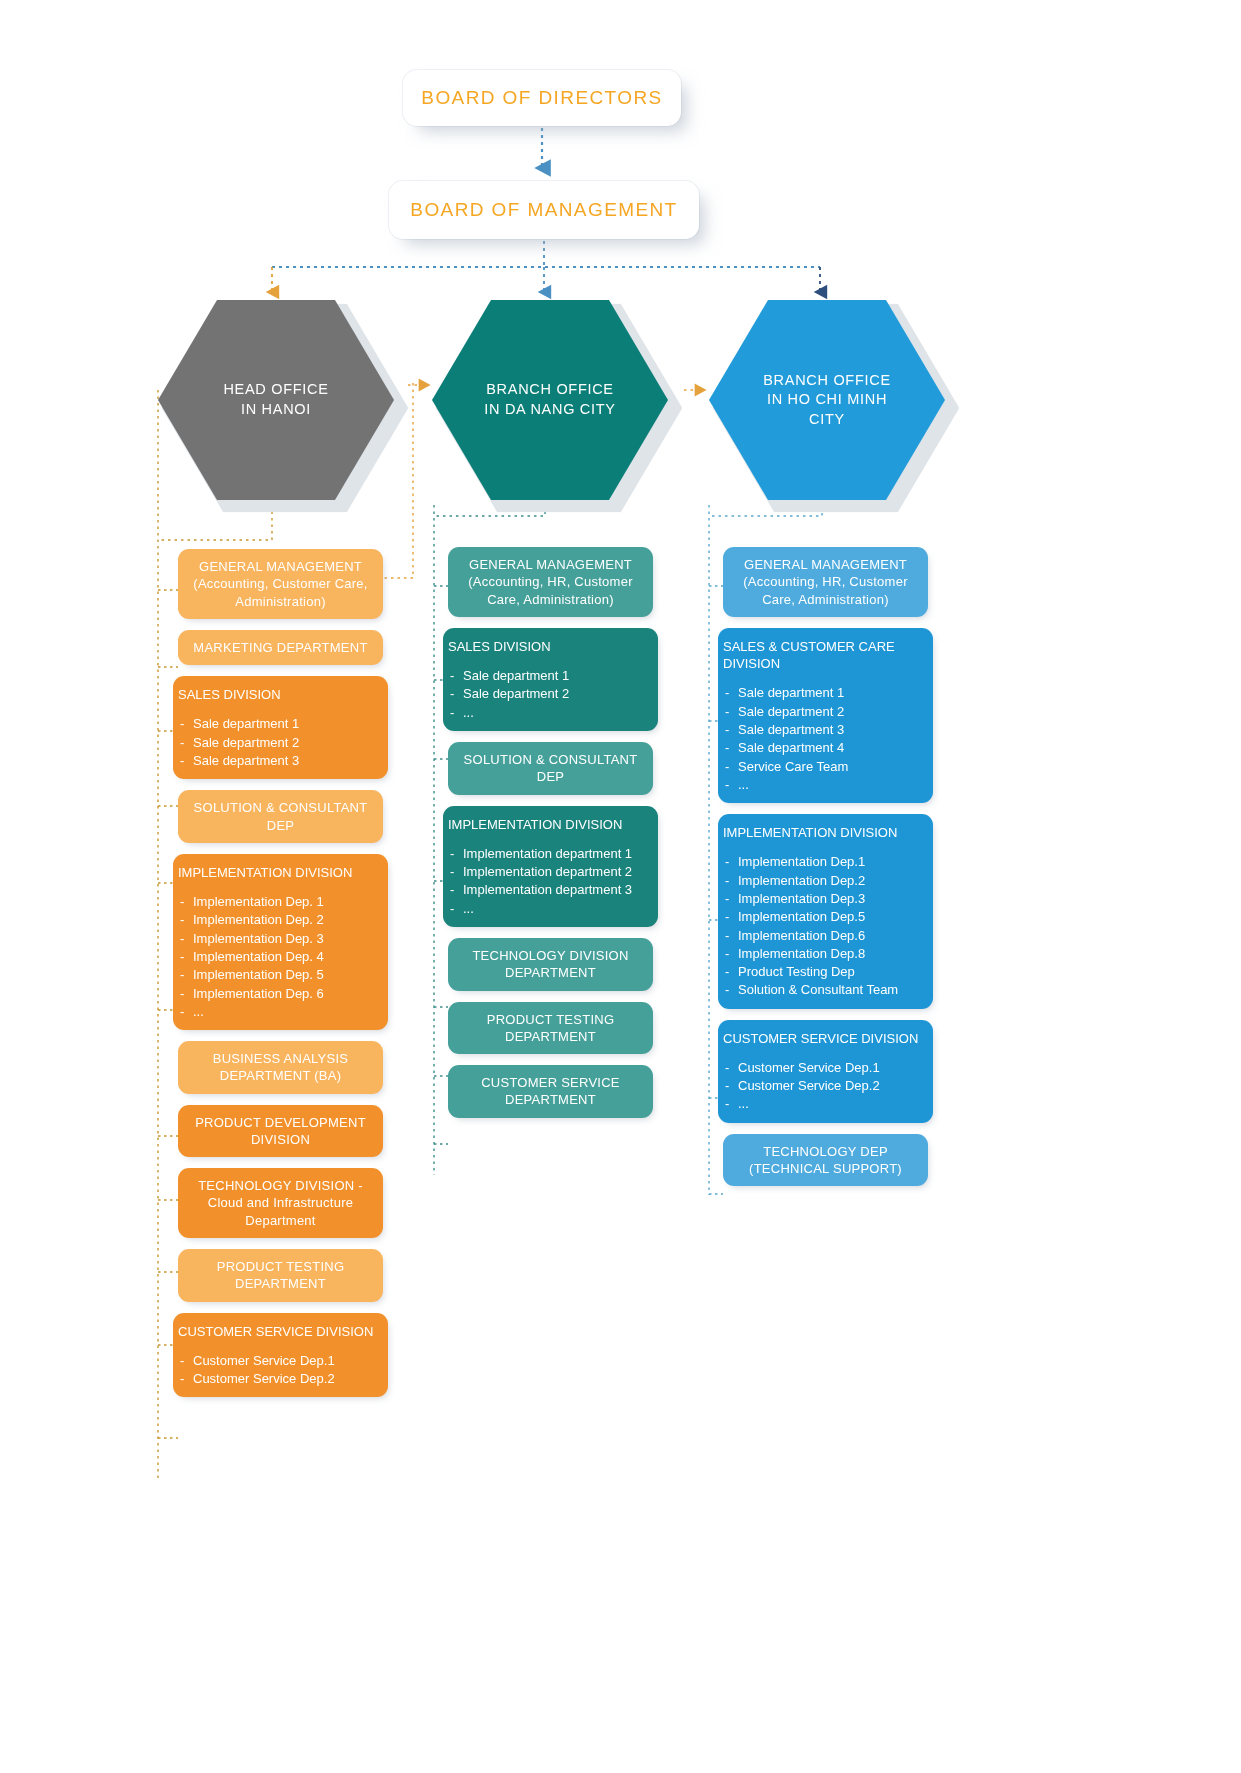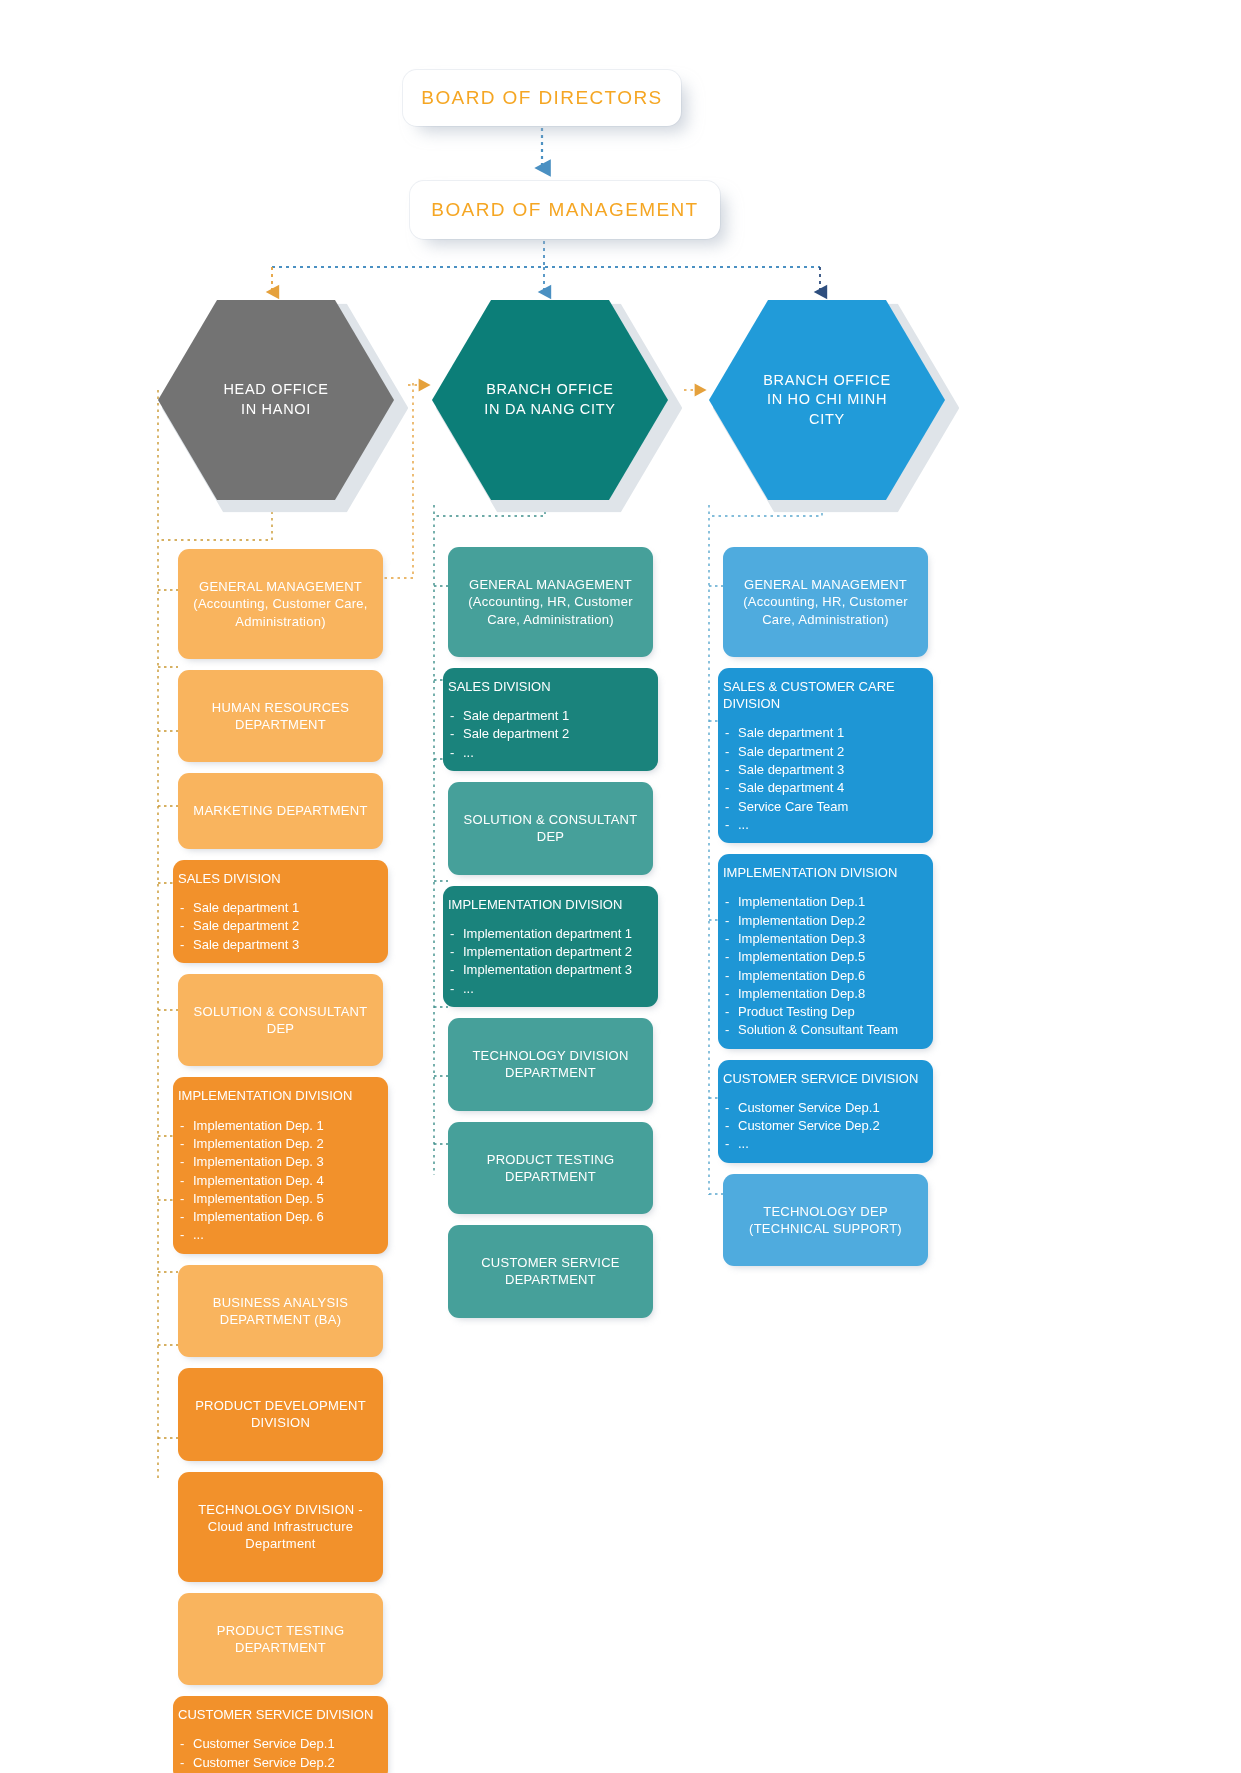--- a/index.html
+++ b/index.html
@@ -21,21 +21,21 @@
     border-radius: 14px;
     display: flex; align-items: center; justify-content: center;
     color: #F5A623;
     letter-spacing: 1.4px;
     font-size: 19px;
     box-shadow: 10px 10px 16px -4px rgba(170,180,195,0.55),
                 0 0 0 1px rgba(235,238,243,0.9);
     z-index: 5;
   }
   #card-bod  { left: 403px; top: 70px;  width: 278px; height: 56px; }
-  #card-bom  { left: 410px; top: 181px; width: 310px; height: 58px; }
+  #card-bom  { left: 389px; top: 181px; width: 310px; height: 58px; }
 
   
   .hexwrap { position: absolute; z-index: 4; }
   .hexshadow, .hex {
     position: absolute; left: 0; top: 0;
     width: 100%; height: 100%;
     clip-path: polygon(25% 0%, 75% 0%, 100% 50%, 75% 100%, 25% 100%, 0% 50%);
   }
   .hexshadow { background: #dfe4e9; transform: translate(9px, 8px) scale(1.045); }
   .hex {
@@ -60,21 +60,21 @@
   .box {
     position: relative;
     border-radius: 11px;
     color: #ffffff;
     padding: 10px 5px;
     margin-bottom: 11px;
     font-size: 13px;
     line-height: 1.33;
     box-shadow: 3px 4px 7px -3px rgba(150,160,175,0.45);
   }
-  .box.plain { text-align: center; padding: 29px 12px; letter-spacing: 0.25px; }
+  .box.plain { text-align: center; padding: 9px 12px; letter-spacing: 0.25px; }
   .box.listy { text-align: left; }
   .box .ttl { display: block; }
   .box.listy ul { list-style: none; margin-top: 12px; }
   .box.listy li {
     position: relative; padding-left: 15px; margin-top: 1px;
   }
   .box.listy li::before {
     content: "-"; position: absolute; left: 2px; top: 0;
   }
   .box.wide { width: 215px; margin-left: -5px; }
@@ -197,23 +197,20 @@
         <div>CITY</div>
       </div>
     </div>
   </div>
 
   <div class="col" id="col-orange">
       <div class="box light plain">
         <span class="ttl">GENERAL MANAGEMENT (Accounting, Customer Care, Administration)</span>
       </div>
       <div class="box light plain">
-        <span class="ttl">HUMAN RESOURCES DEPARTMENT</span>
-      </div>
-      <div class="box light plain">
         <span class="ttl">MARKETING DEPARTMENT</span>
       </div>
       <div class="box dark listy wide">
         <span class="ttl">SALES DIVISION</span>
         <ul>
           <li>Sale department 1</li>
           <li>Sale department 2</li>
           <li>Sale department 3</li>
         </ul>
       </div>

